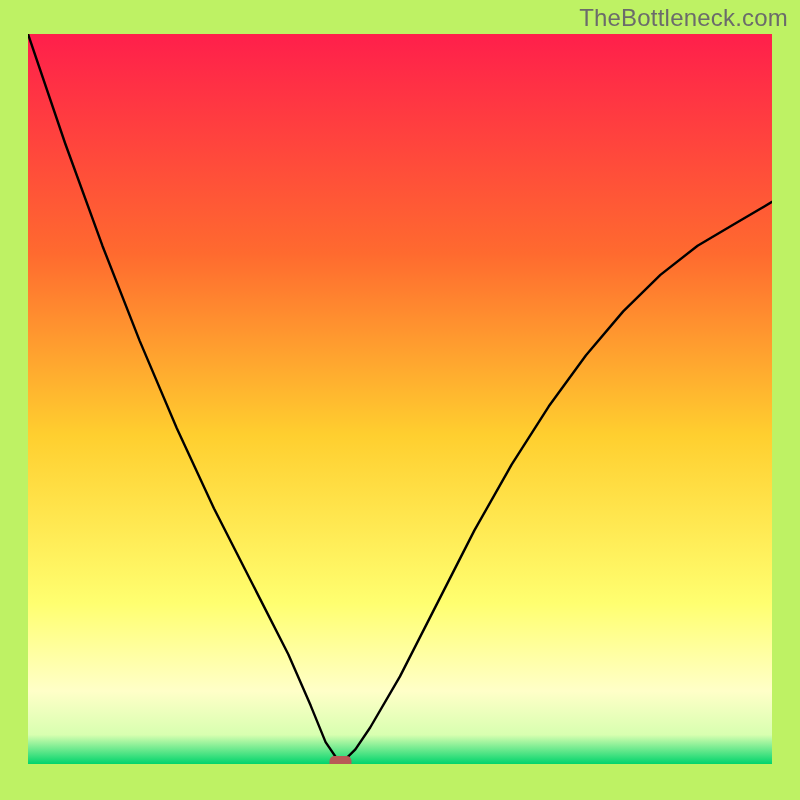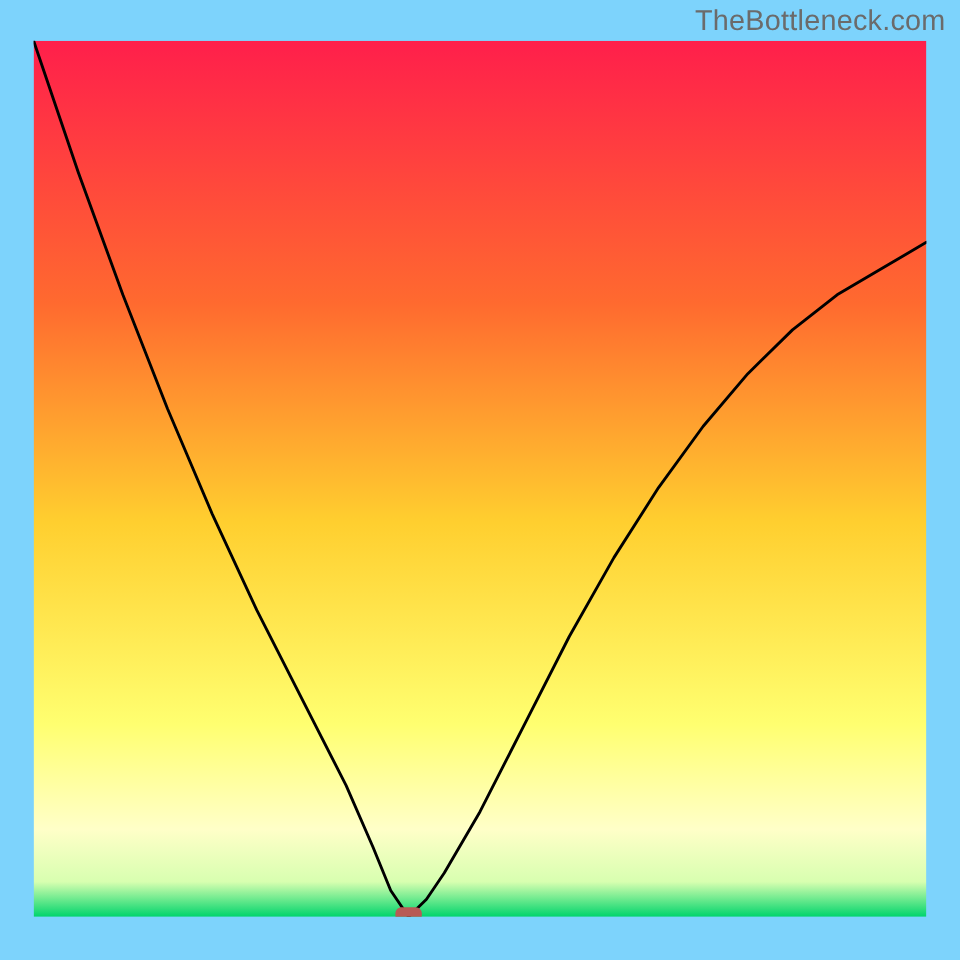--- a/index.html
+++ b/index.html
@@ -8,21 +8,21 @@
     width: 800px;
     height: 800px;
     background: #000;
     font-family: Arial, Helvetica, sans-serif;
     overflow: hidden;
   }
   .frame {
     position: relative;
     width: 800px;
     height: 800px;
-    background: #7dd3fc;
+    background: #bef264;
   }
   .watermark {
     position: absolute;
     top: 4px;
     right: 12px;
     color: #6b6b6b;
     font-size: 24px;
     font-weight: 500;
     letter-spacing: 0.2px;
     user-select: none;

